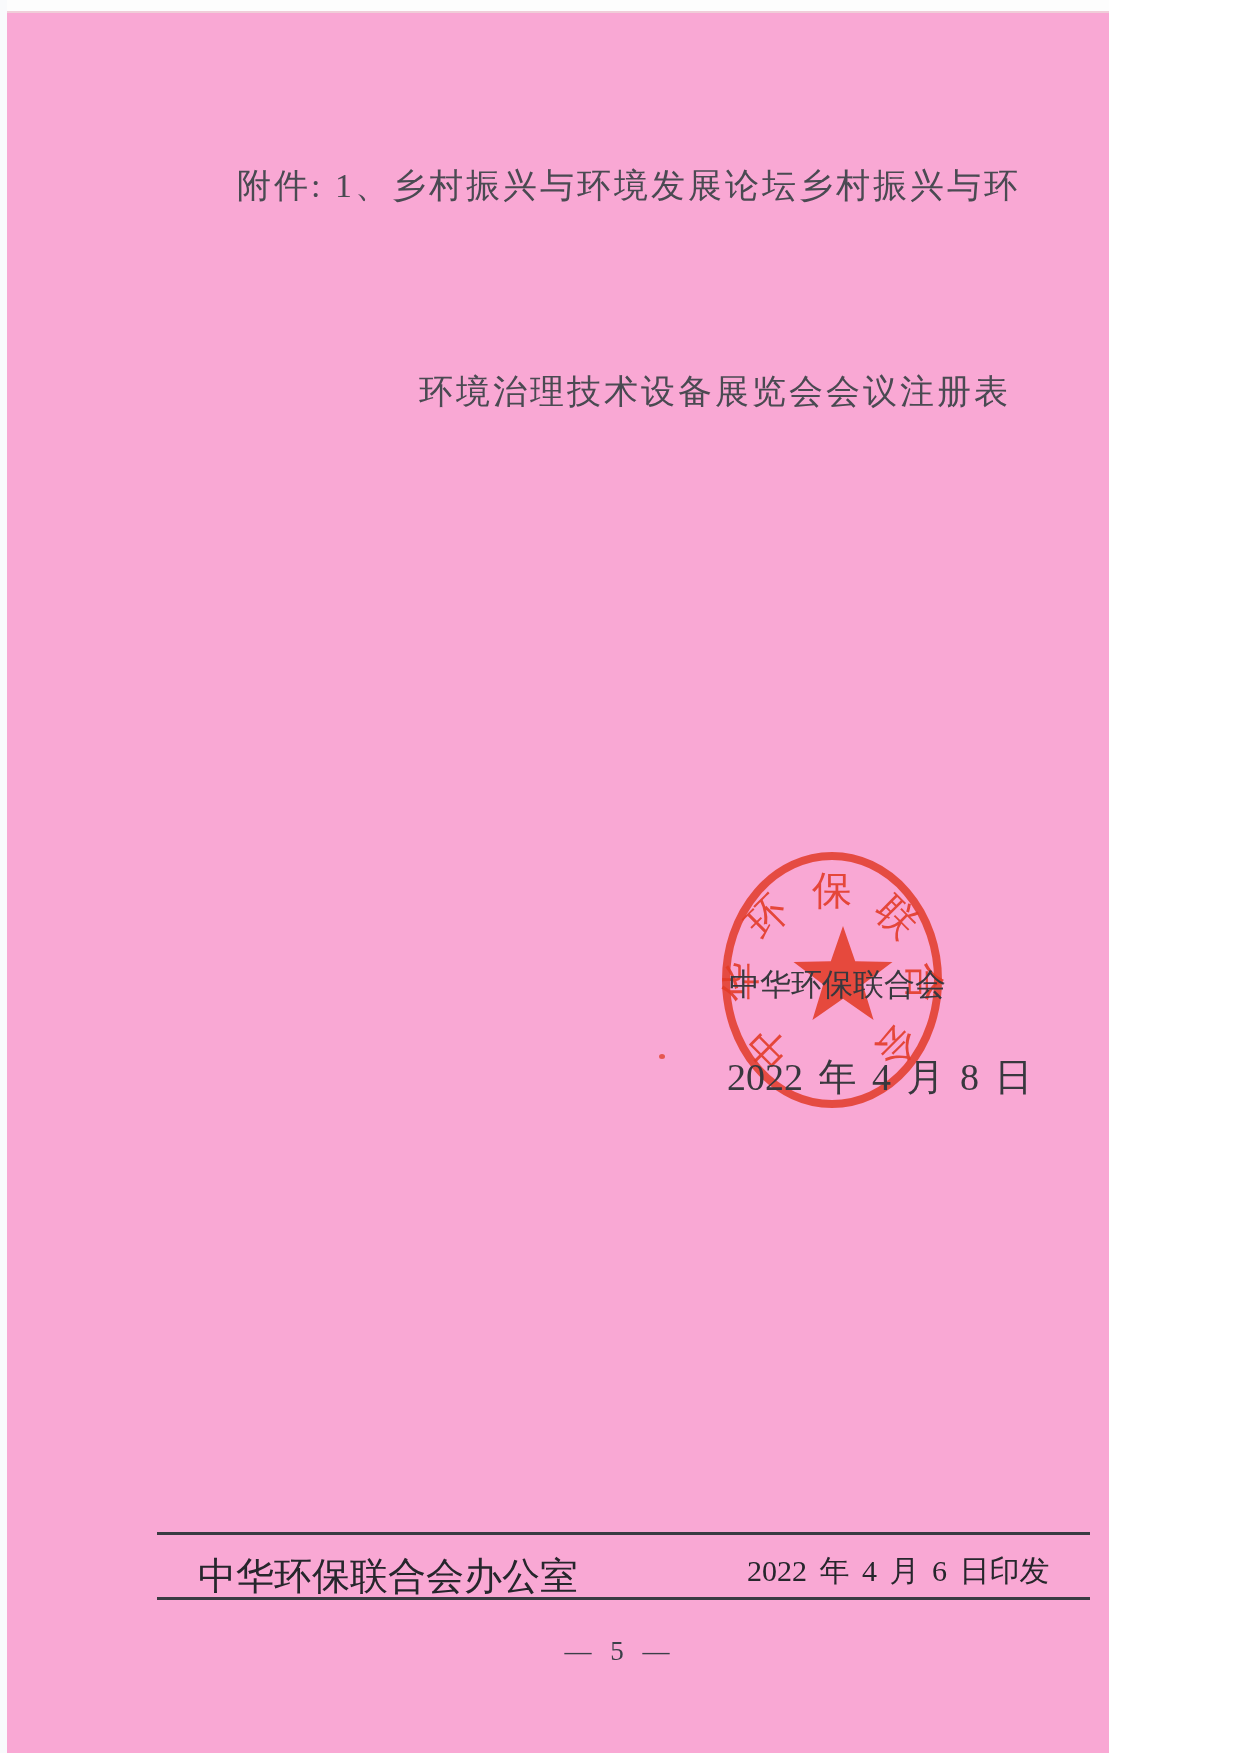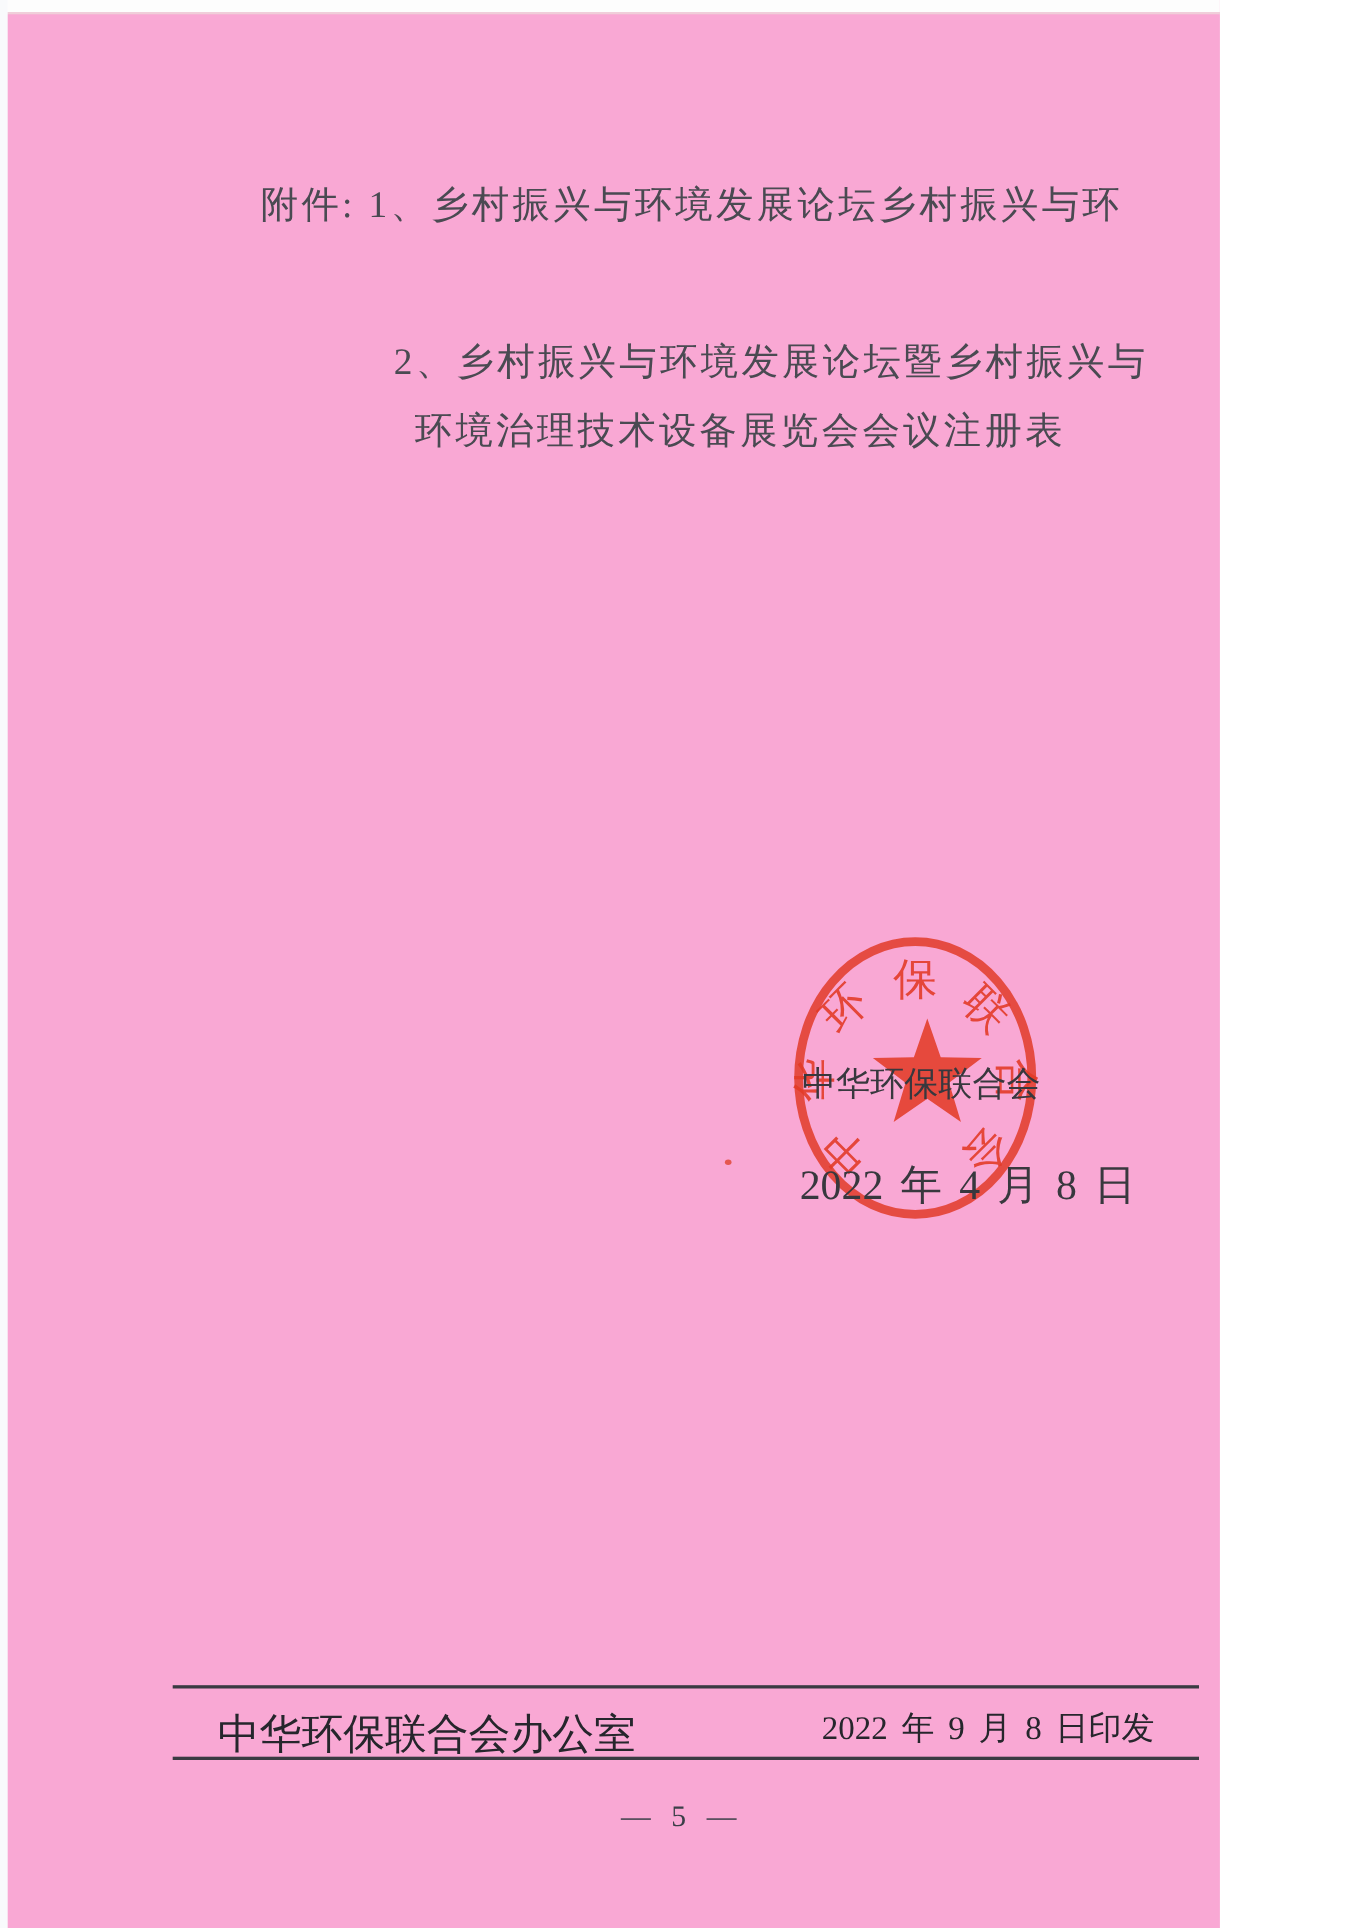--- a/index.html
+++ b/index.html
@@ -26,22 +26,21 @@
 </head>
 <body>
 
 <div class="page">
 
   <div class="scan-strip-top"></div>
   <div class="scan-strip-top-edge"></div>
   <div class="scan-strip-left"></div>
 
   <div class="txt att-line" style="left:237px;top:163px;">附件: 1、乡村振兴与环境发展论坛乡村振兴与环</div>
-  <div class="txt att-line" style="left:358px;top:306px;">2、乡村振兴与环境发展论坛暨乡村振兴与</div>
-  <div class="txt att-line" style="left:377px;top:369px;">环境治理技术设备展览会会议注册表</div>
+  <div class="txt att-line" style="left:419px;top:369px;">环境治理技术设备展览会会议注册表</div>
 
   <svg class="seal-svg" width="290" height="300" viewBox="700 830 290 300">
     <ellipse cx="832" cy="980" rx="106" ry="124" fill="none" stroke-width="8" opacity="0.85" stroke="#e23b28"></ellipse>
     <polygon points="843,926 855.2,961.2 892.5,961.9 862.8,984.4 873.6,1020.1 843,998.8 812.4,1020.1 823.2,984.4 793.5,961.9 830.8,961.2" opacity="0.88" fill="#e23b28"></polygon>
     <g font-size="40" font-family="Liberation Serif, DejaVu Serif, serif" opacity="0.9" text-anchor="middle">
       <text x="767" y="1047" transform="rotate(-135 767 1047)" dominant-baseline="central" fill="#e23b28">中</text>
       <text x="740" y="982" transform="rotate(-90 740 982)" dominant-baseline="central" fill="#e23b28">华</text>
       <text x="767" y="917" transform="rotate(-45 767 917)" dominant-baseline="central" fill="#e23b28">环</text>
       <text x="832" y="890" dominant-baseline="central" fill="#e23b28">保</text>
       <text x="897" y="917" transform="rotate(45 897 917)" dominant-baseline="central" fill="#e23b28">联</text>
@@ -49,18 +48,18 @@
       <text x="897" y="1047" transform="rotate(135 897 1047)" dominant-baseline="central" fill="#e23b28">会</text>
     </g>
   </svg>
   <div class="ink-speck" style="left:659px;top:1054px;width:6px;height:5px;"></div>
 
   <div class="txt sig-line" style="left:729px;top:964px;font-size:31px;">中华环保联合会</div>
   <div class="txt sig-line" style="left:727px;top:1008px;font-size:38px;word-spacing:6px;margin-top:44px;">2022 年 4 月 8 日</div>
 
   <div class="rule" style="top:1532px;"></div>
   <div class="txt footer-line" style="left:198px;top:1551px;font-size:38px;">中华环保联合会办公室</div>
-  <div class="txt footer-line" style="left:747px;top:1551px;font-size:30px;word-spacing:5px;">2022 年 9 月 8 日印发</div>
+  <div class="txt footer-line" style="left:747px;top:1551px;font-size:30px;word-spacing:5px;">2022 年 4 月 6 日印发</div>
   <div class="rule" style="top:1597px;"></div>
 
   <div class="txt pagenum" style="left:0;top:1636px;width:1240px;text-align:center;font-size:27px;letter-spacing:6px;">— 5 —</div>
 
 </div>
 
 </body></html>

